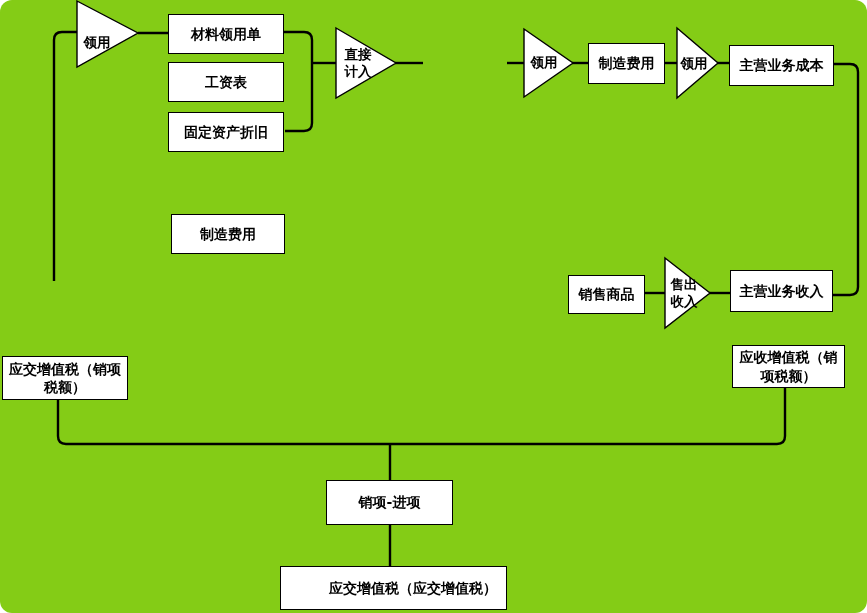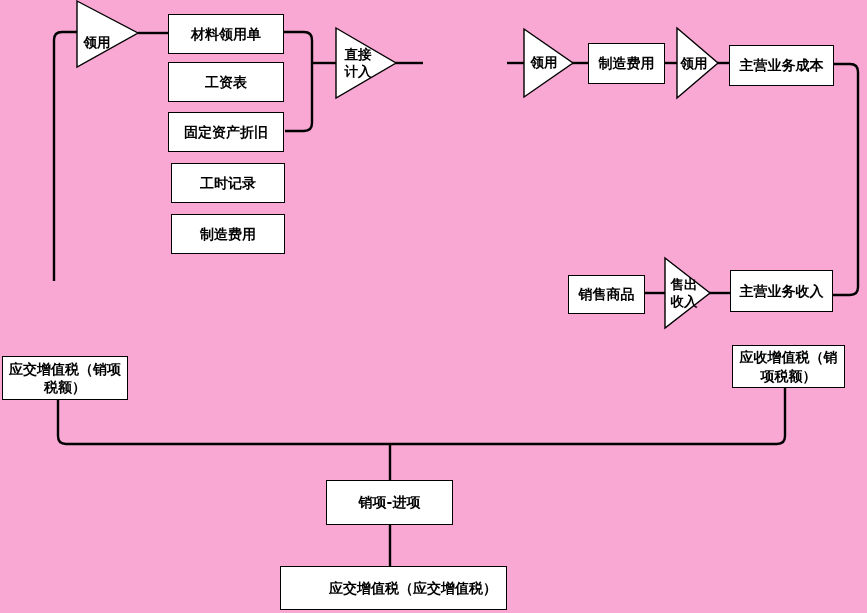--- a/index.html
+++ b/index.html
@@ -1,23 +1,24 @@
 <!DOCTYPE html>
 <html><head>
 <meta charset="utf-8">
 <style>
   html, body { margin: 0; padding: 0; background: #ffffff; }
   .canvas {
     position: relative;
     width: 867px;
     height: 613px;
-    background: #f9a8d4;
+    background: #84cc16;
     font-family: "DejaVu Sans", "Liberation Sans", sans-serif;
     color: #000000;
     overflow: hidden;
+    border-radius: 12px;
   }
   .lines-layer {
     position: absolute;
     left: 0; top: 0;
     width: 867px; height: 613px;
   }
   .box {
     position: absolute;
     box-sizing: border-box;
     border: 1.5px solid #000000;
@@ -71,21 +72,20 @@
       <polygon points="665,258 710,293 665,328"></polygon>
     </g>
   </svg>
 
   <div class="box" style="left:168px; top:14px; width:116px; height:40px;">材料领用单</div>
 
   <div class="box" style="left:168px; top:62px; width:116px; height:40px;">工资表</div>
 
   <div class="box" style="left:168px; top:112px; width:116px; height:40px;">固定资产折旧</div>
 
-  <div class="box" style="left:171px; top:163px; width:114px; height:40px;">工时记录</div>
 
   <div class="box" style="left:171px; top:214px; width:114px; height:40px;">制造费用</div>
 
 
   <div class="box" style="left:588px; top:43px; width:77px; height:41px;">制造费用</div>
 
   <div class="box" style="left:729px; top:45px; width:105px; height:41px;">主营业务成本</div>
 
 
   <div class="box" style="left:2px; top:356px; width:126px; height:44px;">应交增值税（销项

